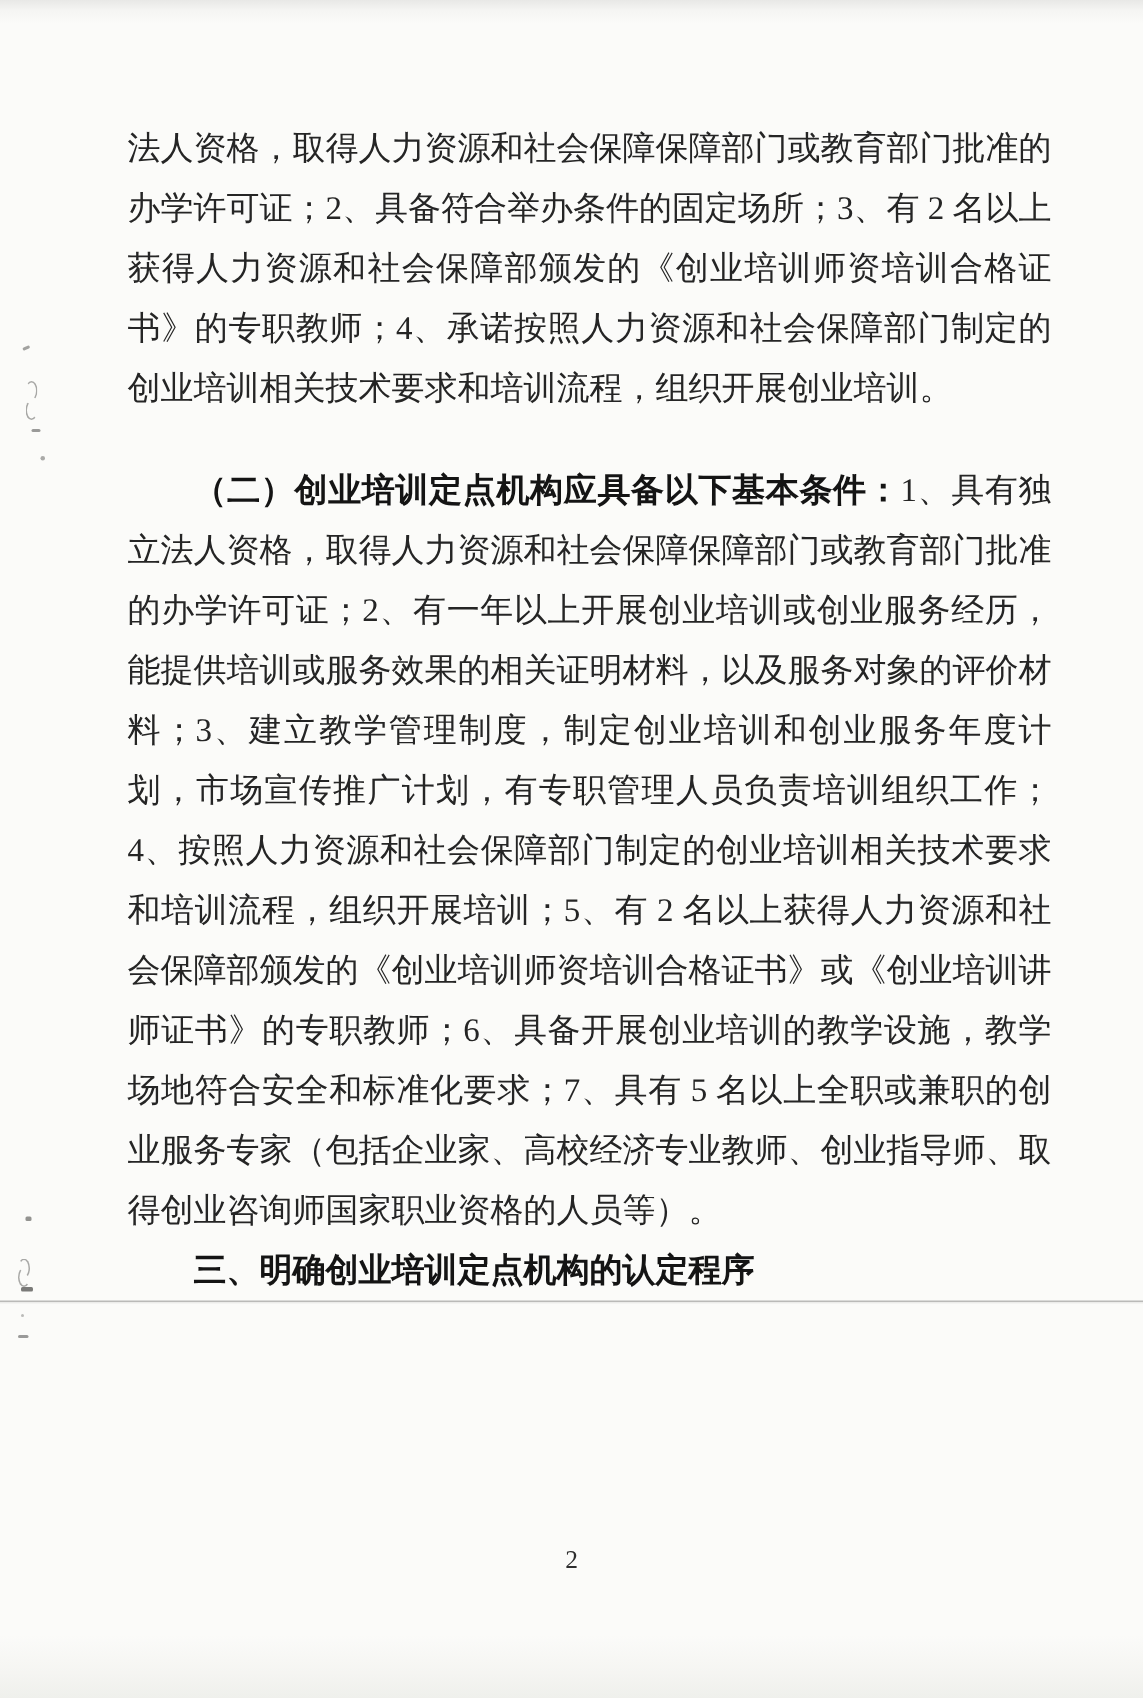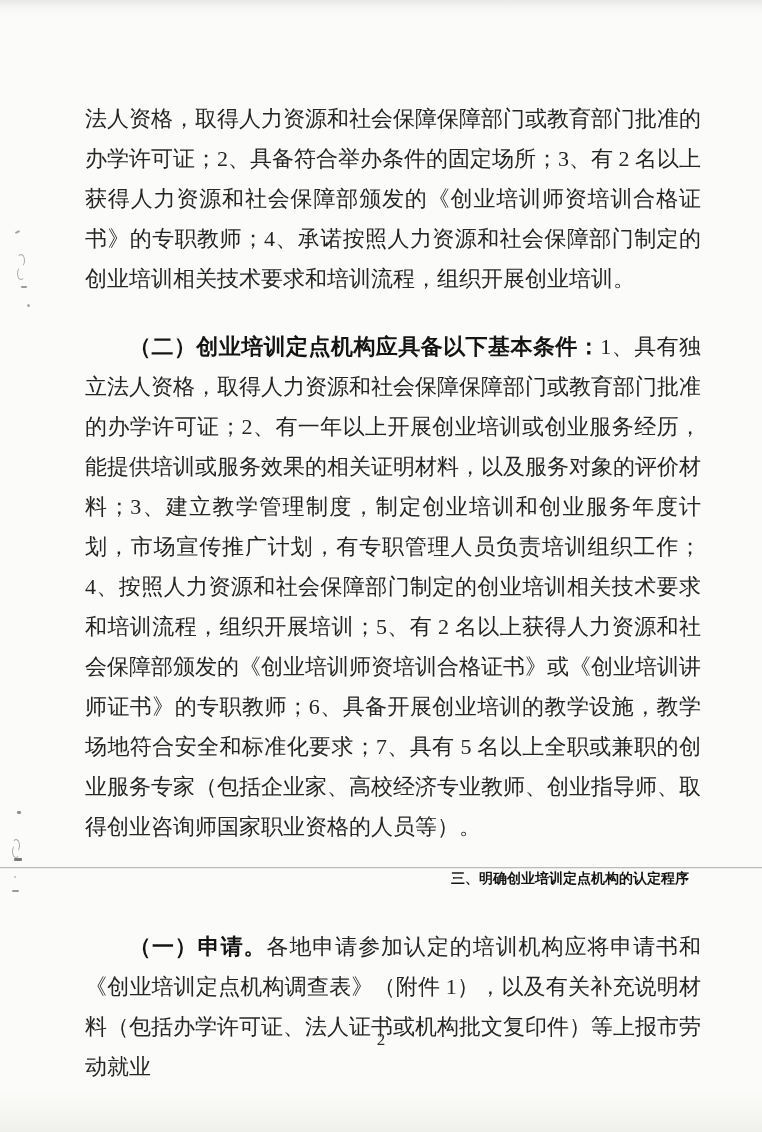--- a/index.html
+++ b/index.html
@@ -15,21 +15,21 @@
     background: linear-gradient(180deg,
       #e8e8e6 0px, #f5f5f3 7px, #fbfbf9 16px,
       #fbfbf9 1090px, #f5f5f2 1115px, #eff0ec 1132px);
     font-family: "Liberation Serif", "DejaVu Serif", serif;
   }
   .text-block {
     position: absolute;
     left: 85px;
     top: 0;
     width: 616px;
-    padding-top: 99px;
+    padding-top: 79px;
     font-size: 22px;
     line-height: 40px;
     color: #252525;
     text-align: justify;
     text-justify: inter-ideograph;
     letter-spacing: 0;
   }
   .para {
     margin: 0;
   }
@@ -37,27 +37,27 @@
     text-indent: 2em;
     margin-top: 28px;
   }
   .mt1 { margin-top: 6px; }
   .mt2 { margin-top: 4px; }
   .lead {
     font-weight: 700;
     color: #141414;
   }
   .heading {
-    margin: 12px;
-    font-size: 14px;
+    margin: 0;
+    font-size: 22px;
     line-height: 40px;
     font-weight: 700;
     color: #141414;
     text-indent: 2em;
-    text-align: right;
+    text-align: left;
   }
   .fold-line {
     position: absolute;
     left: 0;
     top: 867px;
     width: 762px;
     height: 1px;
     background: #8f8f8d;
     opacity: 0.6;
     box-shadow: 0 1px 0 rgba(170,170,168,0.3);
@@ -110,21 +110,20 @@
 <div class="scan-page">
 
   <div class="text-block">
 
     <p class="para">法人资格，取得人力资源和社会保障保障部门或教育部门批准的办学许可证；2、具备符合举办条件的固定场所；3、有 2 名以上获得人力资源和社会保障部颁发的《创业培训师资培训合格证书》的专职教师；4、承诺按照人力资源和社会保障部门制定的创业培训相关技术要求和培训流程，组织开展创业培训。</p>
 
     <p class="para indent mt1"><b class="lead">（二）创业培训定点机构应具备以下基本条件：</b><span>1、具有独立法人资格，取得人力资源和社会保障保障部门或教育部门批准的办学许可证；2、有一年以上开展创业培训或创业服务经历，能提供培训或服务效果的相关证明材料，以及服务对象的评价材料；3、建立教学管理制度，制定创业培训和创业服务年度计划，市场宣传推广计划，有专职管理人员负责培训组织工作；4、按照人力资源和社会保障部门制定的创业培训相关技术要求和培训流程，组织开展培训；5、有 2 名以上获得人力资源和社会保障部颁发的《创业培训师资培训合格证书》或《创业培训讲师证书》的专职教师；6、具备开展创业培训的教学设施，教学场地符合安全和标准化要求；7、具有 5 名以上全职或兼职的创业服务专家（包括企业家、高校经济专业教师、创业指导师、取得创业咨询师国家职业资格的人员等）。</span></p>
 
     <h3 class="heading">三、明确创业培训定点机构的认定程序</h3>
 
-    <p class="para indent mt2"><b class="lead">（一）申请。</b><span>各地申请参加认定的培训机构应将申请书和《创业培训定点机构调查表》（附件 1），以及有关补充说明材料（包括办学许可证、法人证书或机构批文复印件）等上报市劳动就业</span></p>
 
   </div>
 
   <div class="fold-line"></div>
 
   <div class="mk mk-a-bracket"></div>
   <div class="squiggle mk-a-squiggle"></div>
   <div class="mk mk-a-dash"></div>
   <div class="mk mk-a-dot"></div>
 

